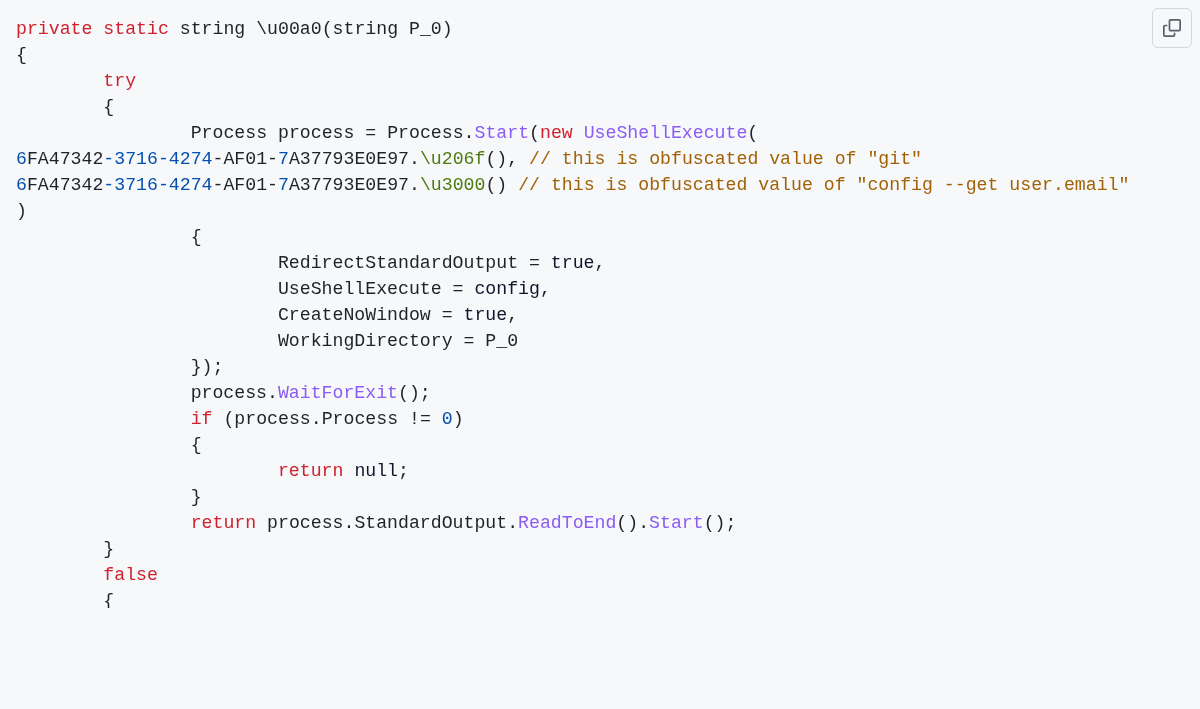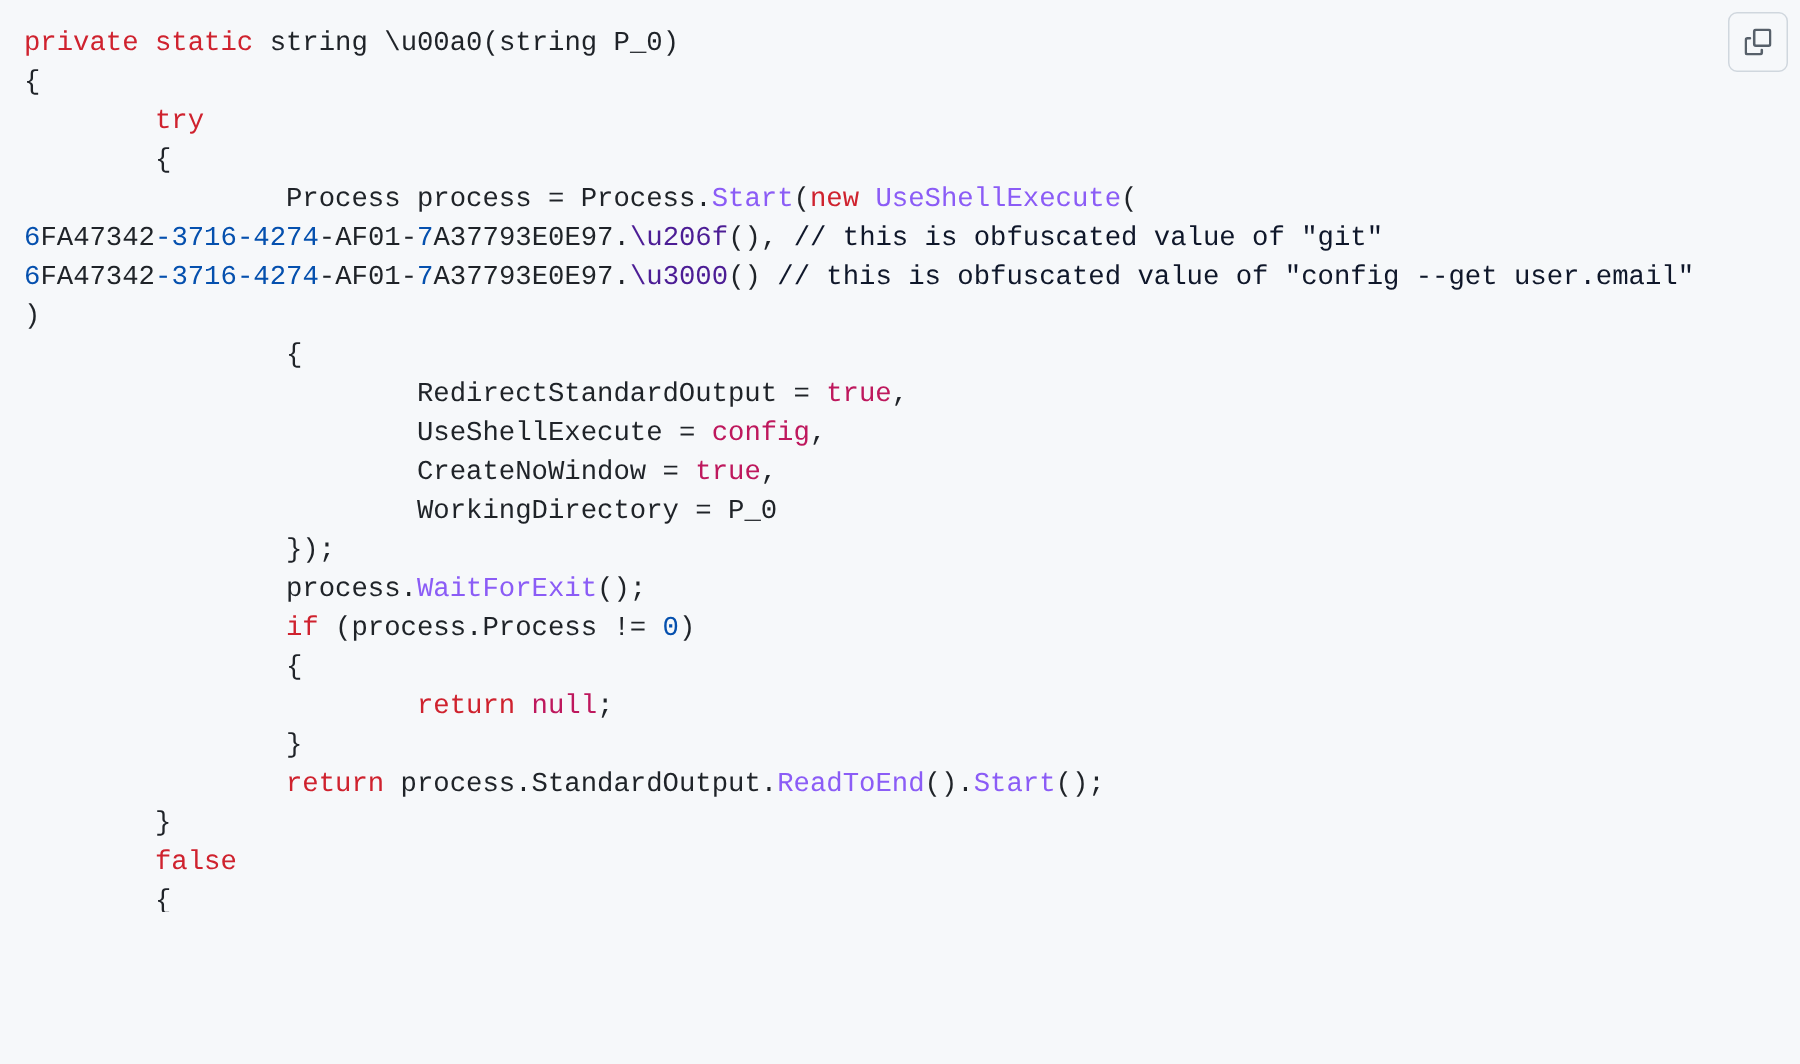--- a/index.html
+++ b/index.html
@@ -34,23 +34,23 @@
     background: #f6f8fa;
     display: flex;
     align-items: center;
     justify-content: center;
     cursor: pointer;
     color: #57606a;
   }
   .kw  { color: #cf222e; }
   .fn  { color: #8b5cf6; }
   .num { color: #0550ae; }
-  .lit { color: #be185d; }
-  .com { color: #0f172a; }
-  .esc { color: #4c1d95; }
+  .lit { color: #0f172a; }
+  .com { color: #a16207; }
+  .esc { color: #4d7c0f; }
 </style>
 </head>
 <body>
 
 <div class="code-container"><span class="kw">private</span> <span class="kw">static</span> <span>string</span> <span>\u00a0</span>(<span>string</span> <span>P_0</span>)
 {
         <span class="kw">try</span>
         {
                 <span>Process</span> <span>process</span> <span>=</span> <span>Process</span>.<span class="fn">Start</span>(<span class="kw">new</span> <span class="fn">UseShellExecute</span>(
 <span class="num">6</span><span>FA47342</span><span class="num">-</span><span class="num">3716</span><span class="num">-</span><span class="num">4274</span><span>-AF01-</span><span class="num">7</span><span>A37793E0E97</span>.<span class="esc">\u206f</span>(), <span class="com">// this is obfuscated value of "git"</span>

